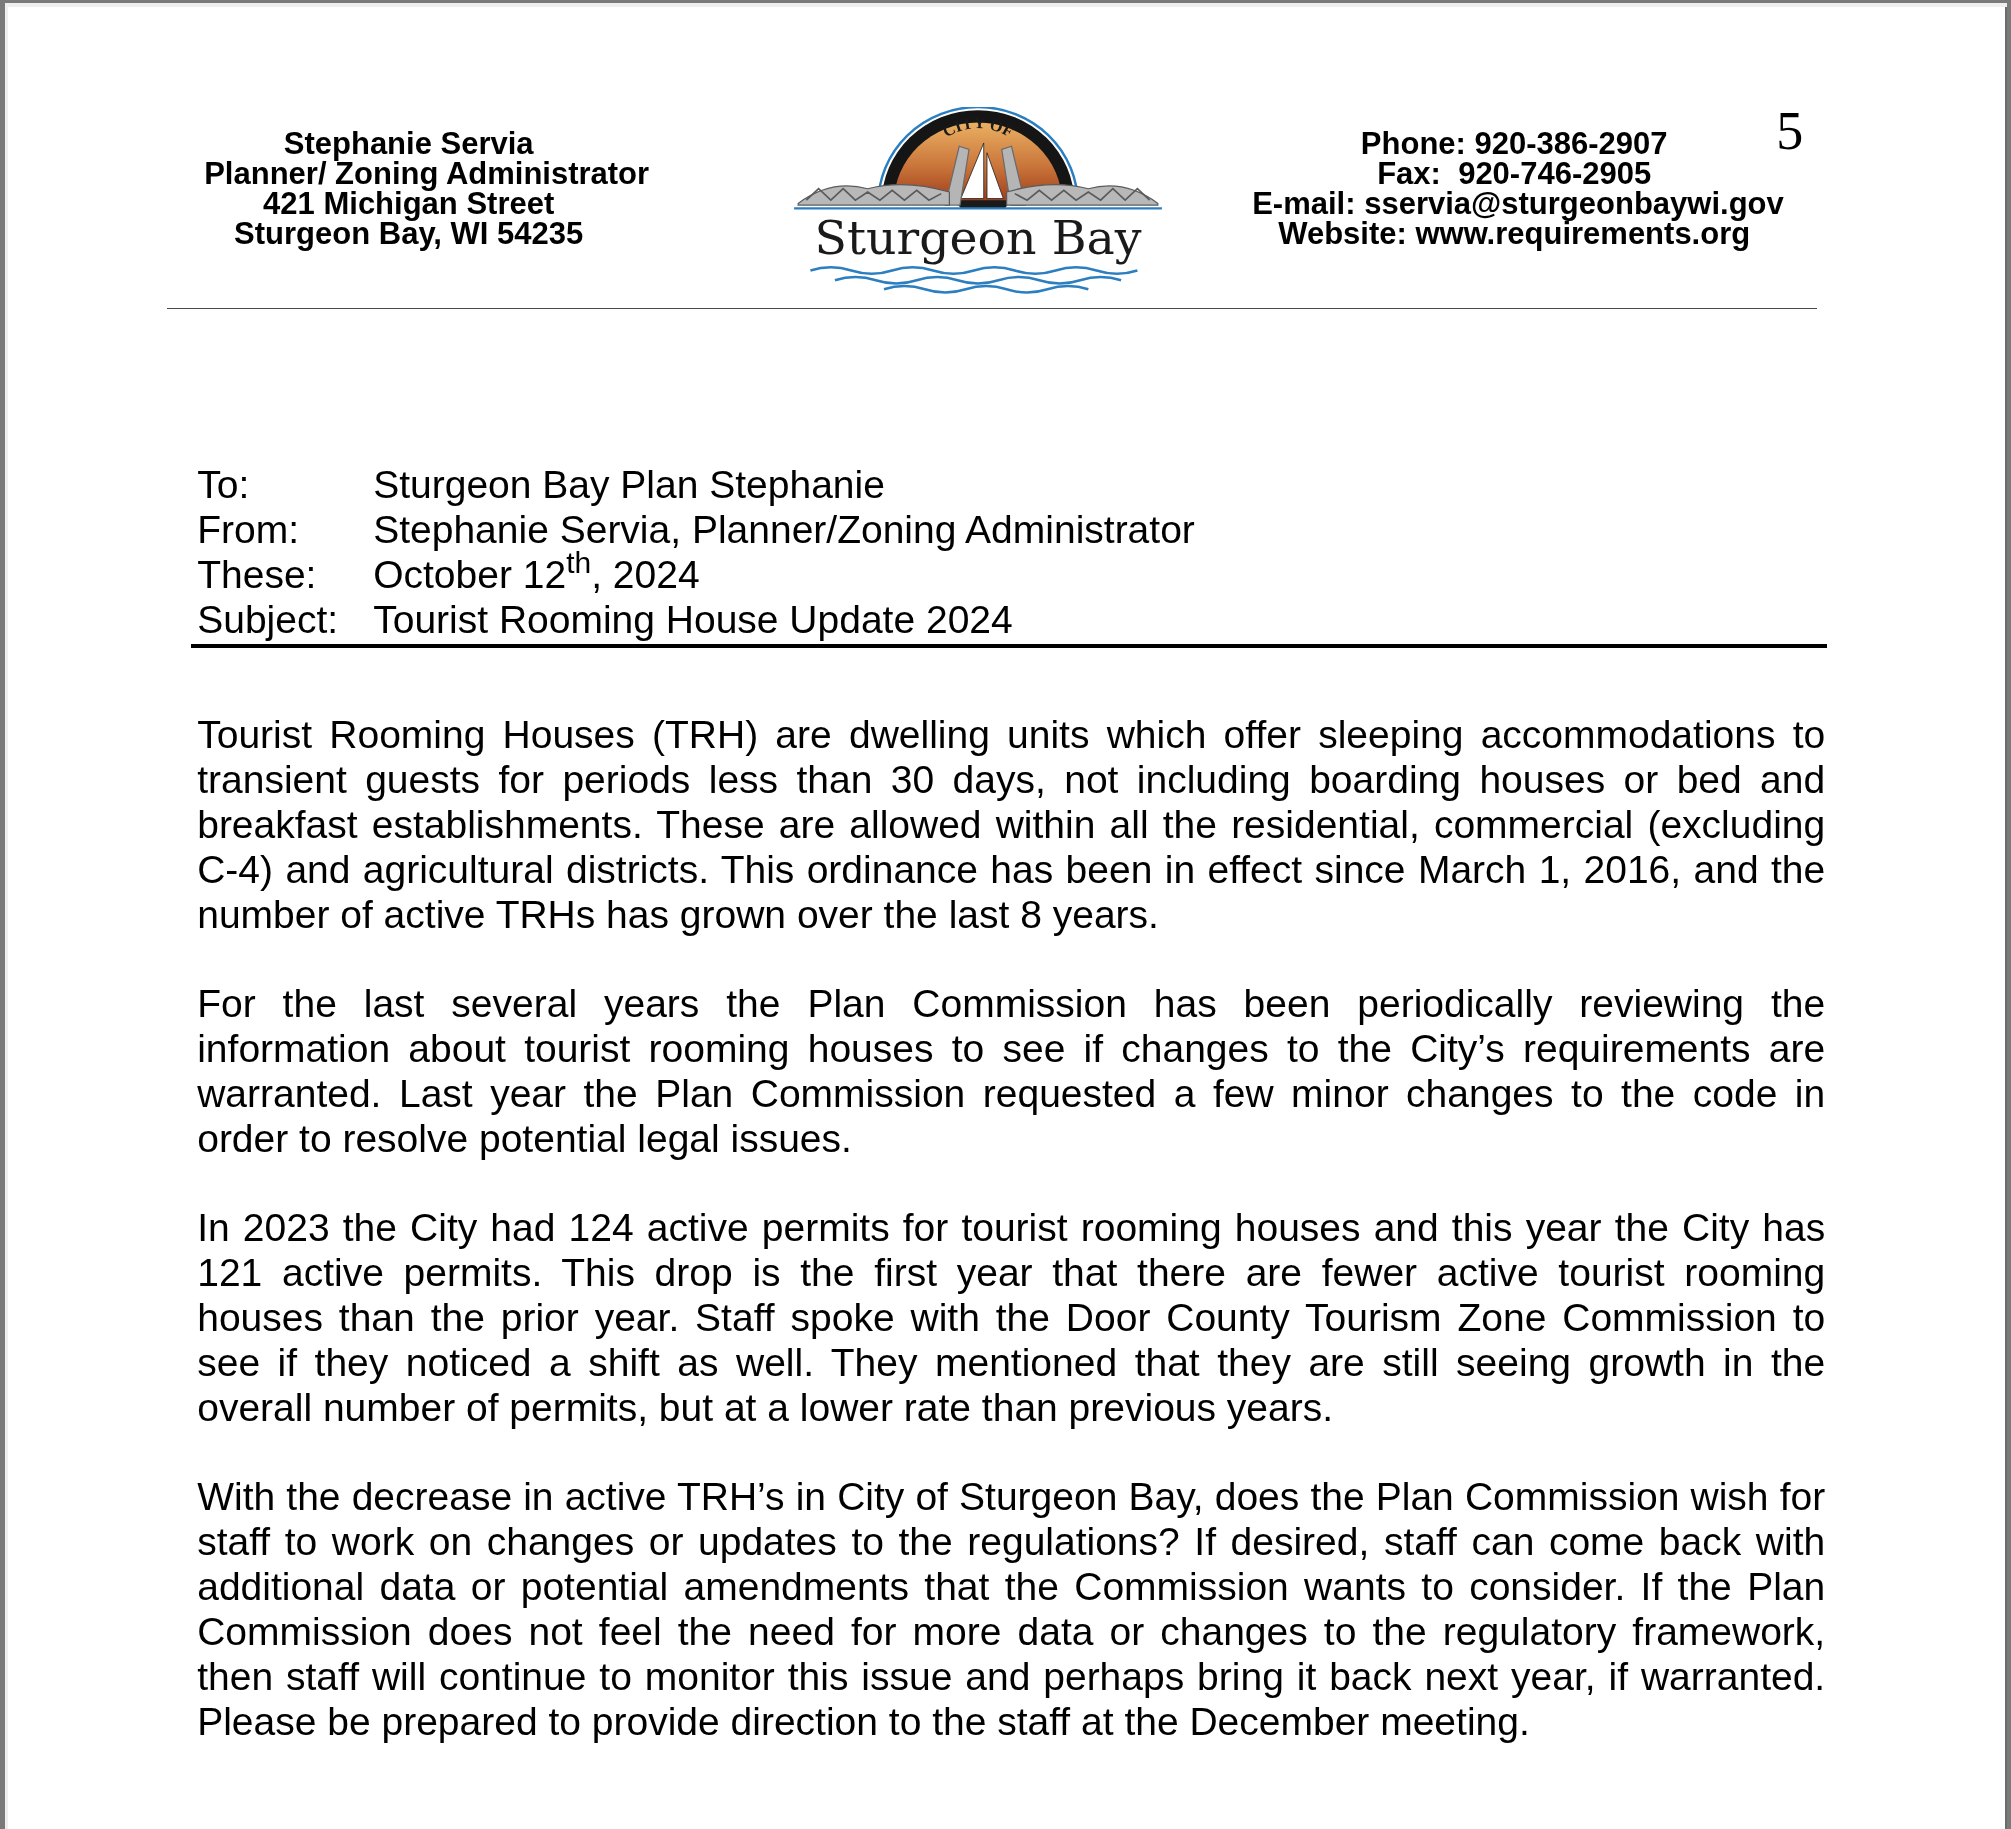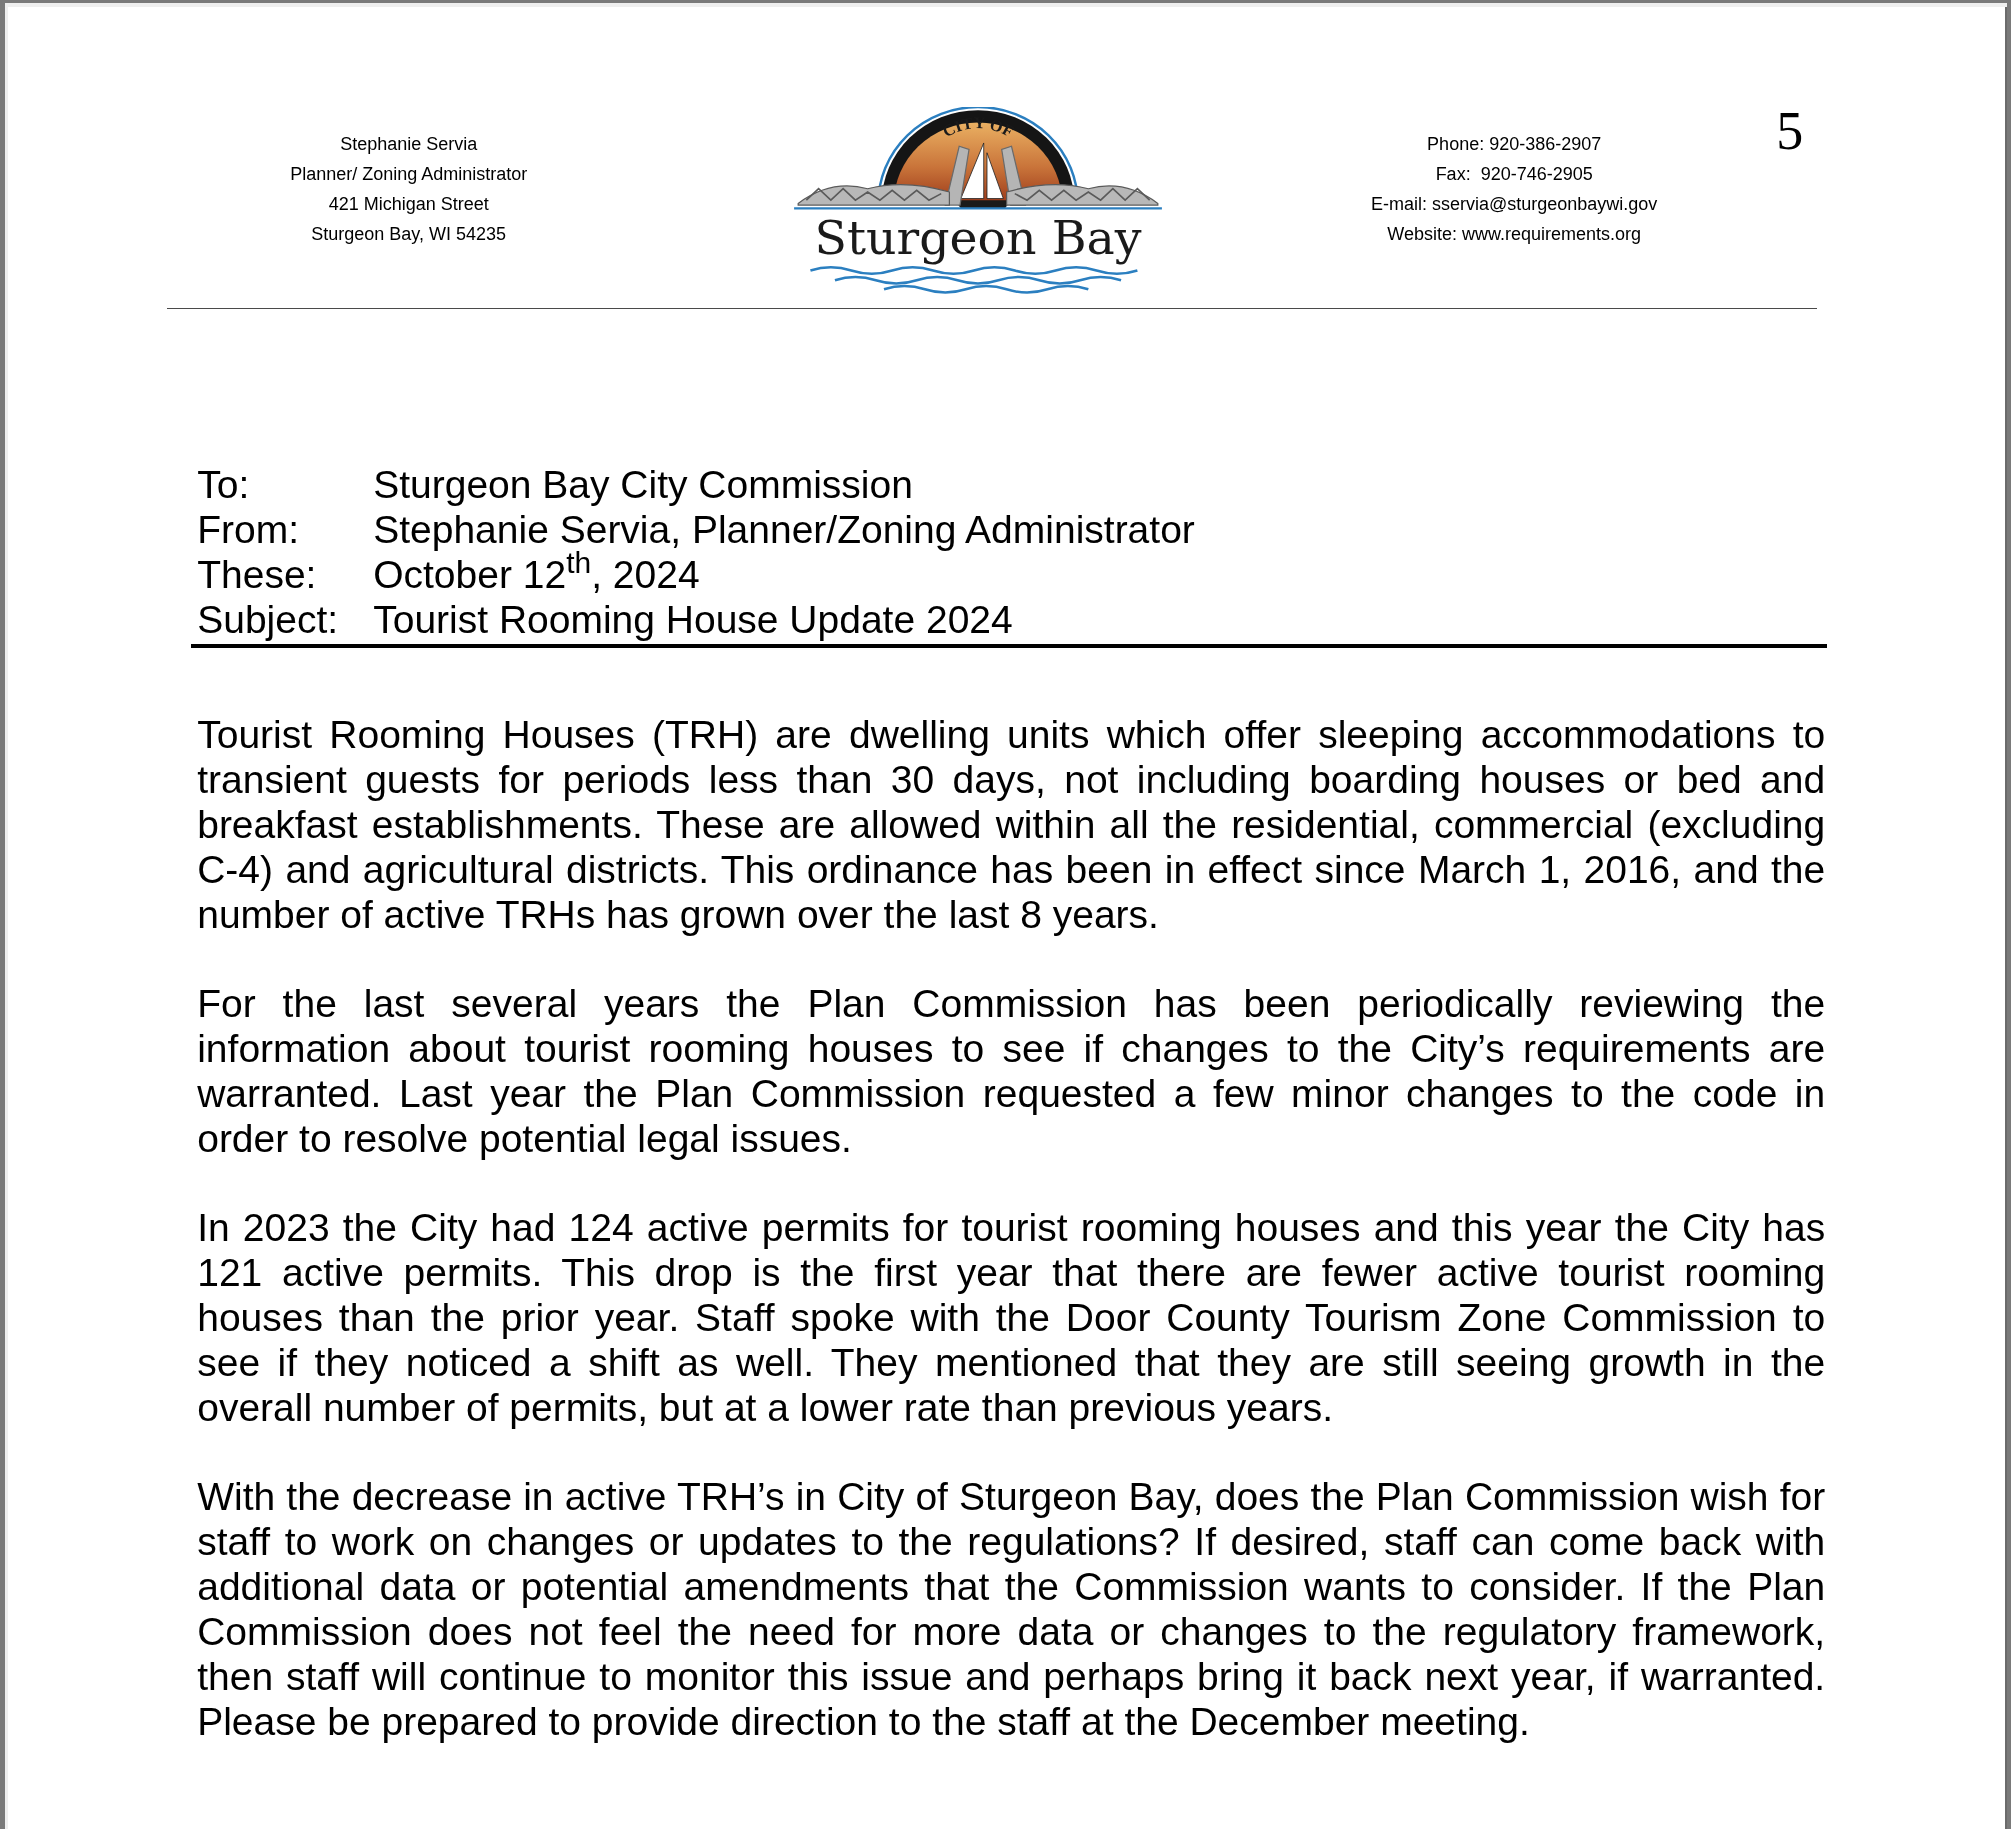--- a/index.html
+++ b/index.html
@@ -13,21 +13,21 @@
     position: absolute; left: 4.9px; top: 3.3px; width: 2002px; height: 1826px;
     background: #efefef;
   }
   .paper {
     position: absolute; left: 3.3px; top: 3.3px; right: 0; bottom: 0;
     background: #ffffff;
     border-right: 2.5px solid #6b6b6b;
   }
   .contact {
     position: absolute; top: 122px;
-    font-weight: normal; font-size: 18px; line-height: 30px;
+    font-weight: bold; font-size: 31px; line-height: 30px;
     text-align: center; white-space: pre;
   }
   .contact.left { left: 196px; width: 409px; }
   .contact.right { left: 1244px; width: 524px; }
   .page-number {
     position: absolute; left: 1768px; top: 97px;
     font-family: "Liberation Serif", serif; font-size: 54px; line-height: 54px;
   }
   .logo { position: absolute; left: 786px; top: 100px; width: 368px; height: 188px; }
   .rule-thin {
@@ -105,21 +105,21 @@
 
     <div class="contact right"><div>Phone: 920-386-2907</div><div>Fax:  920-746-2905</div><div>E-mail: sservia@sturgeonbaywi.gov</div><div>Website: www.requirements.org</div></div>
 
     <div class="page-number">5</div>
 
     <div class="rule-thin"></div>
 
 
     <div class="fields">
       <div class="field-row">
-        <span class="field-label">To:</span><span class="field-value">Sturgeon Bay City Commission</span>
+        <span class="field-label">To:</span><span class="field-value">Sturgeon Bay Plan Stephanie</span>
       </div>
       <div class="field-row">
         <span class="field-label">From:</span><span class="field-value">Stephanie Servia, Planner/Zoning Administrator</span>
       </div>
       <div class="field-row">
         <span class="field-label">These:</span><span class="field-value"><span>October 12</span><sup>th</sup><span>, 2024</span></span>
       </div>
       <div class="field-row">
         <span class="field-label">Subject:</span><span class="field-value">Tourist Rooming House Update 2024</span>
       </div>

